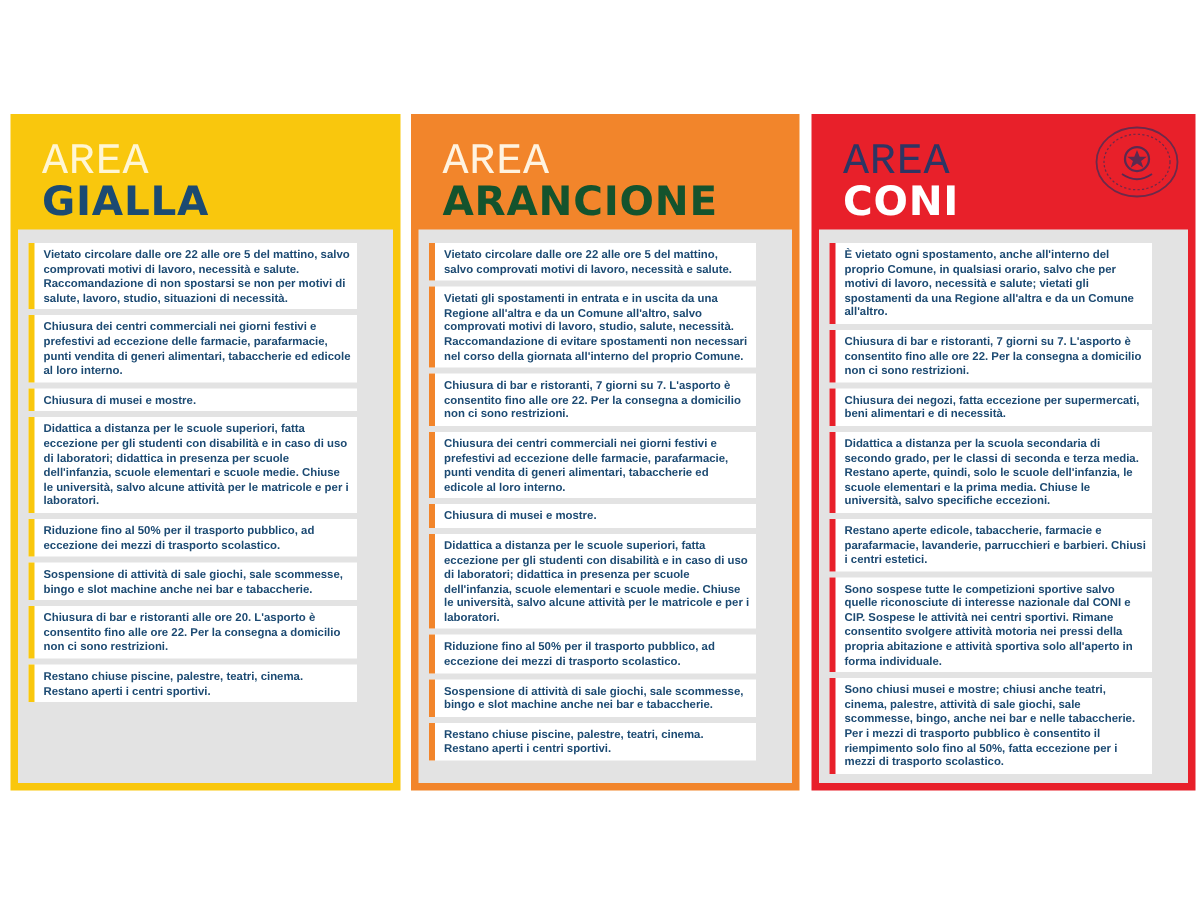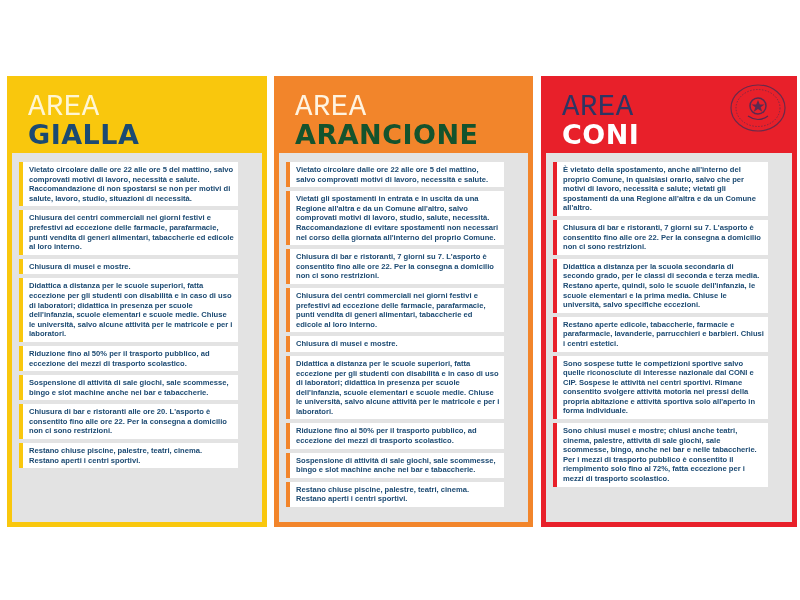--- a/index.html
+++ b/index.html
@@ -68,20 +68,21 @@
     <div class="t2">CONI</div>
     <svg class="emblem" viewBox="0 0 58 50">
       <ellipse cx="29" cy="25" rx="27" ry="23" fill="none" stroke="#6b2a4a" stroke-width="1.2"></ellipse>
       <ellipse cx="29" cy="25" rx="22" ry="18.5" fill="none" stroke="#6b2a4a" stroke-width="0.8" stroke-dasharray="1.5 1.5"></ellipse>
       <circle cx="29" cy="23" r="8" fill="none" stroke="#5a2a50" stroke-width="1.5"></circle>
       <polygon points="29,17 30.8,21.5 35.5,21.5 31.7,24.3 33.2,28.8 29,26 24.8,28.8 26.3,24.3 22.5,21.5 27.2,21.5" fill="#5a2a50"></polygon>
       <path d="M19 33 Q29 40 39 33" fill="none" stroke="#5a2a50" stroke-width="1.2"></path>
     </svg>
   </div>
   <div class="body">
-    <div class="item">È vietato della spostamento, anche all'interno del proprio Comune, in qualsiasi orario, salvo che per motivi di lavoro, necessità e salute; vietati gli spostamenti da una Regione all'altra e da un Comune all'altro.</div>
+    <div class="item">È vietato ogni spostamento, anche all'interno del proprio Comune, in qualsiasi orario, salvo che per motivi di lavoro, necessità e salute; vietati gli spostamenti da una Regione all'altra e da un Comune all'altro.</div>
     <div class="item">Chiusura di bar e ristoranti, 7 giorni su 7. L'asporto è consentito fino alle ore 22. Per la consegna a domicilio non ci sono restrizioni.</div>
+    <div class="item">Chiusura dei negozi, fatta eccezione per supermercati, beni alimentari e di necessità.</div>
     <div class="item">Didattica a distanza per la scuola secondaria di secondo grado, per le classi di seconda e terza media. Restano aperte, quindi, solo le scuole dell'infanzia, le scuole elementari e la prima media. Chiuse le università, salvo specifiche eccezioni.</div>
     <div class="item">Restano aperte edicole, tabaccherie, farmacie e parafarmacie, lavanderie, parrucchieri e barbieri. Chiusi i centri estetici.</div>
     <div class="item">Sono sospese tutte le competizioni sportive salvo quelle riconosciute di interesse nazionale dal CONI e CIP. Sospese le attività nei centri sportivi. Rimane consentito svolgere attività motoria nei pressi della propria abitazione e attività sportiva solo all'aperto in forma individuale.</div>
-    <div class="item">Sono chiusi musei e mostre; chiusi anche teatri, cinema, palestre, attività di sale giochi, sale scommesse, bingo, anche nei bar e nelle tabaccherie. Per i mezzi di trasporto pubblico è consentito il riempimento solo fino al 72%, fatta eccezione per i mezzi di trasporto scolastico.</div>
+    <div class="item">Sono chiusi musei e mostre; chiusi anche teatri, cinema, palestre, attività di sale giochi, sale scommesse, bingo, anche nei bar e nelle tabaccherie. Per i mezzi di trasporto pubblico è consentito il riempimento solo fino al 50%, fatta eccezione per i mezzi di trasporto scolastico.</div>
   </div>
 </div>
 
 </body></html>

